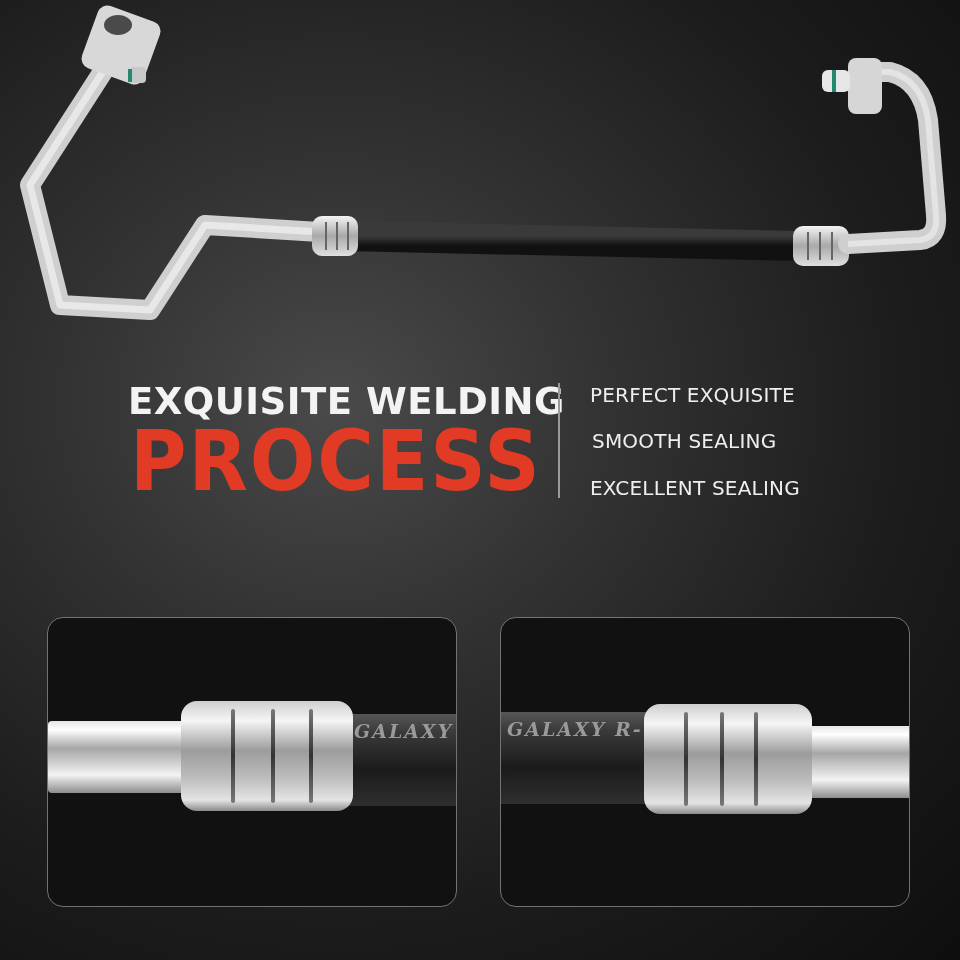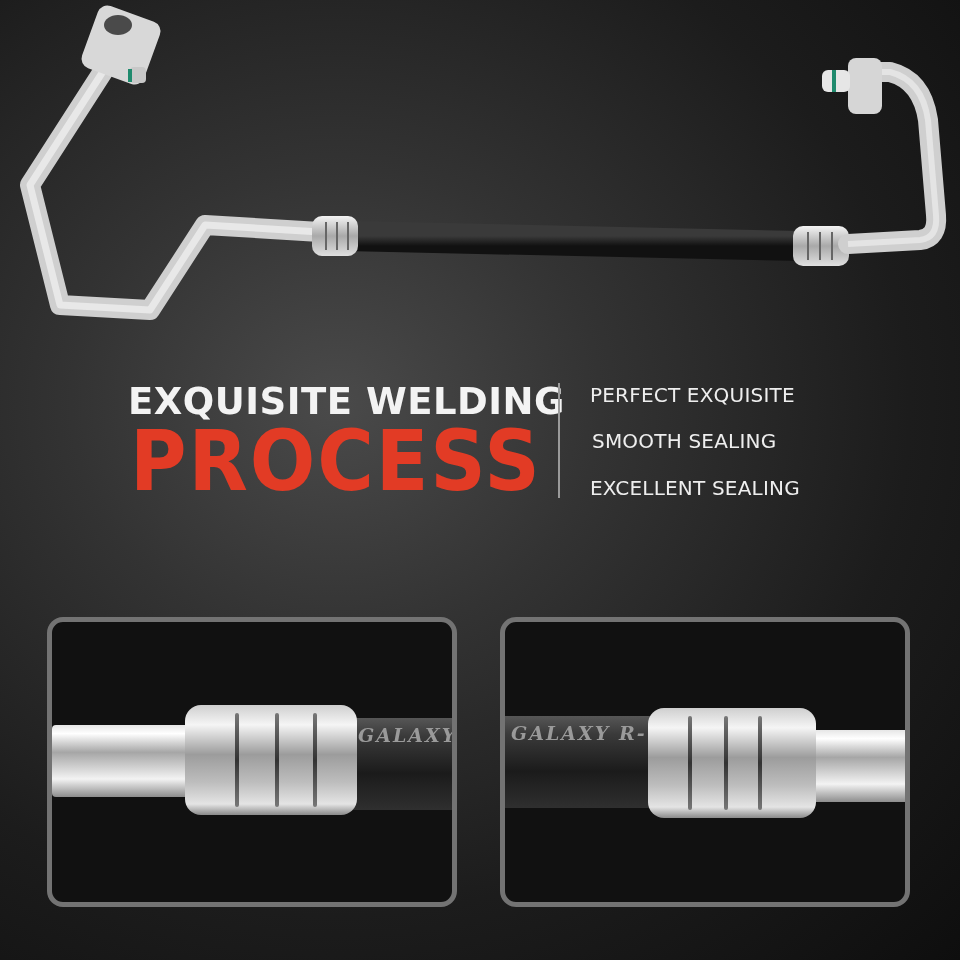--- a/index.html
+++ b/index.html
@@ -4,21 +4,21 @@
 <style>
   html,body{margin:0;padding:0;}
   body{width:960px;height:960px;overflow:hidden;position:relative;
     background: radial-gradient(ellipse at 35% 42%, #4a4a4a 0%, #333 30%, #1c1c1c 65%, #0e0e0e 100%);
     font-family:"DejaVu Sans", sans-serif;}
   .abs{position:absolute;}
   .headline1{left:128px;top:380px;font-size:37px;font-weight:bold;color:#f3f3f3;letter-spacing:0.5px;white-space:nowrap;}
   .headline2{left:130px;top:420px;font-size:83px;font-weight:bold;color:#e23b25;letter-spacing:2px;line-height:1;white-space:nowrap;transform:scaleX(0.93);transform-origin:left top;}
   .divider{left:558px;top:383px;width:2px;height:115px;background:#9a9a9a;}
   .feature{left:590px;font-size:20px;color:#eeeeee;white-space:nowrap;letter-spacing:0.2px;}
-  .panel{top:617px;width:410px;height:290px;border:5px solid #737373;border-radius:16px;background:#111;overflow:hidden;box-sizing:border-box;}
+  .panel{top:617px;width:410px;height:290px;border:1px solid #737373;border-radius:16px;background:#111;overflow:hidden;box-sizing:border-box;}
   .tube-metal{position:absolute;height:72px;background:linear-gradient(#e6e6e6 0%,#ffffff 12%,#a6a6a6 38%,#c9c9c9 55%,#f3f3f3 75%,#8d8d8d 100%);border-radius:4px;}
   .hose{position:absolute;height:92px;background:linear-gradient(#565656 0%,#3a3a3a 20%,#1b1b1b 60%,#2f2f2f 100%);}
   .ferrule{position:absolute;height:110px;border-radius:16px;background:linear-gradient(#cfcfcf 0%,#f5f5f5 18%,#9c9c9c 45%,#bdbdbd 70%,#e4e4e4 90%,#8a8a8a 100%);}
   .groove{position:absolute;top:8px;width:4px;height:94px;background:linear-gradient(#777,#333,#777);border-radius:2px;}
   .brand-text{position:absolute;font-family:"DejaVu Serif", serif;font-style:italic;font-weight:bold;color:#9a9a9a;font-size:19px;letter-spacing:2px;white-space:nowrap;}
   .tube-svg{position:absolute;left:0;top:0;}
 </style>
 </head>
 <body>
 

